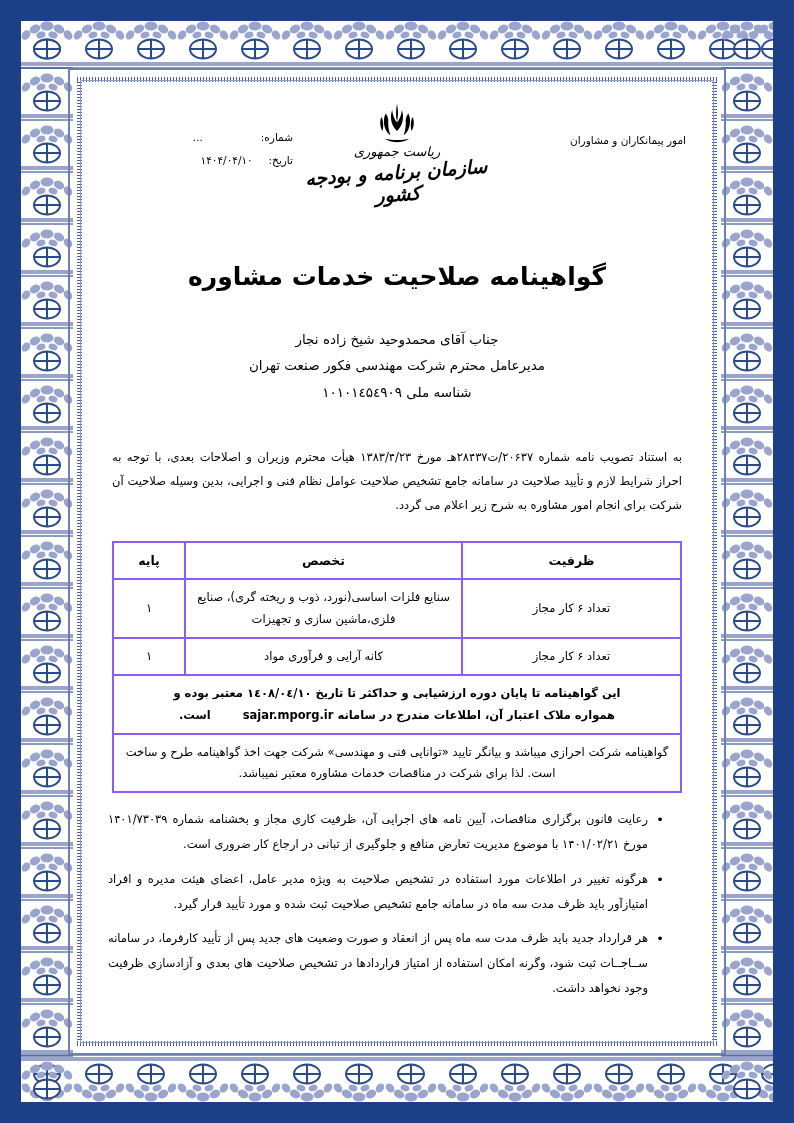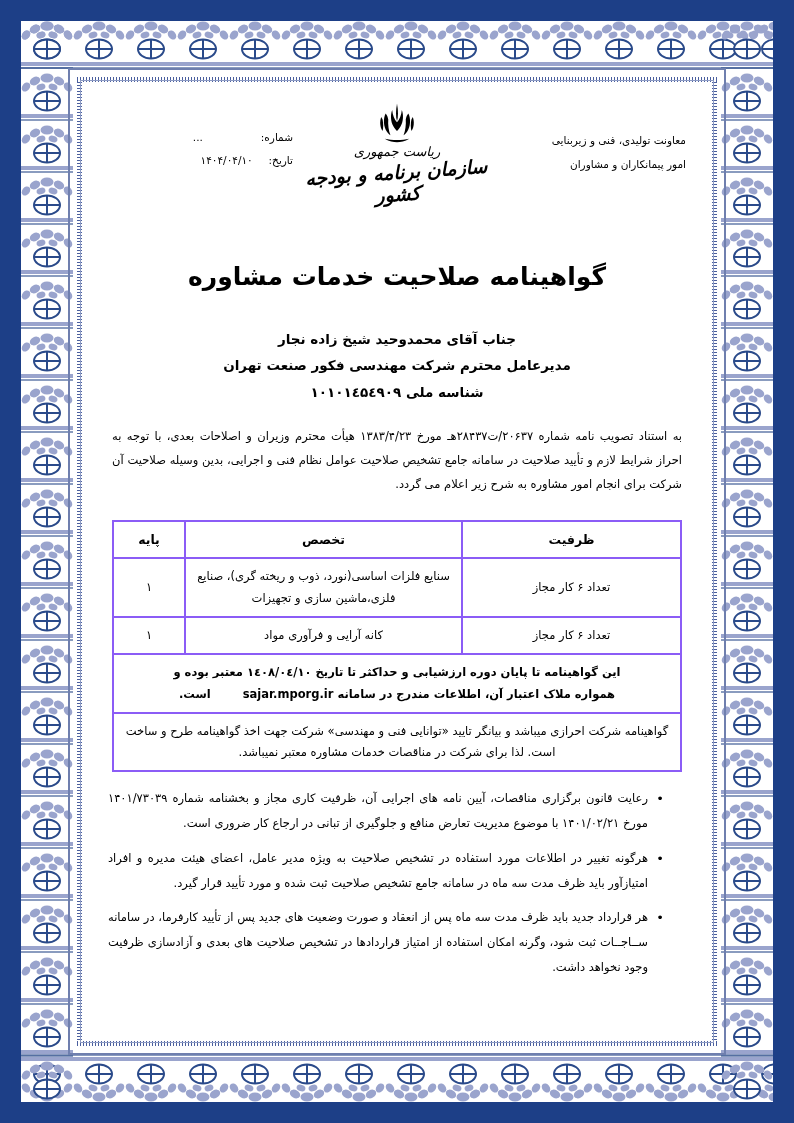--- a/index.html
+++ b/index.html
@@ -153,23 +153,23 @@
     text-align: center;
     font-size: 25px;
     font-weight: bold;
     margin: 32px 0 35px 0;
   }
 
   
   .addressee {
     text-align: center;
     font-size: 13.5px;
-    font-weight: bold;
+    font-weight: normal;
     line-height: 1.95;
-    margin-bottom: 19px;
+    margin-bottom: 40px;
   }
 
   
   .body-para {
     font-size: 11.5px;
     line-height: 2.1;
     text-align: justify;
     margin: 0 4px 24px 4px;
   }
 
@@ -1419,21 +1419,20 @@
   <div class="rule-outer"></div>
   <div class="rule-hatch"></div>
   <div class="rule-inner"></div>
 
   <div id="sheet">
     <div class="pad">
 
       <div class="header">
 
         <div class="hdr-side hdr-right">
-          <div>معاونت تولیدی، فنی و زیربنایی</div>
           <div>امور پیمانکاران و مشاوران</div>
         </div>
 
         <div class="logo-block">
           <svg class="emblem" width="44" height="42" viewBox="0 0 100 96">
             <path fill="#000" d="M50 4 C47 20 47 34 50 44 C53 34 53 20 50 4 Z"></path>
             <path fill="#000" d="M50 46 C44 40 40 30 39 18 C35 28 35 44 42 56 C45 61 48 64 50 66 C52 64 55 61 58 56 C65 44 65 28 61 18 C60 30 56 40 50 46 Z"></path>
             <path fill="#000" d="M24 26 C18 38 19 56 27 68 C30 72 33 75 35 76 C31 66 29 52 30 40 C29 34 27 29 24 26 Z"></path>
             <path fill="#000" d="M76 26 C73 29 71 34 70 40 C71 52 69 66 65 76 C67 75 70 72 73 68 C81 56 82 38 76 26 Z"></path>
             <path fill="#000" d="M14 34 C10 44 11 58 17 66 C19 60 19 48 17 40 Z"></path>

